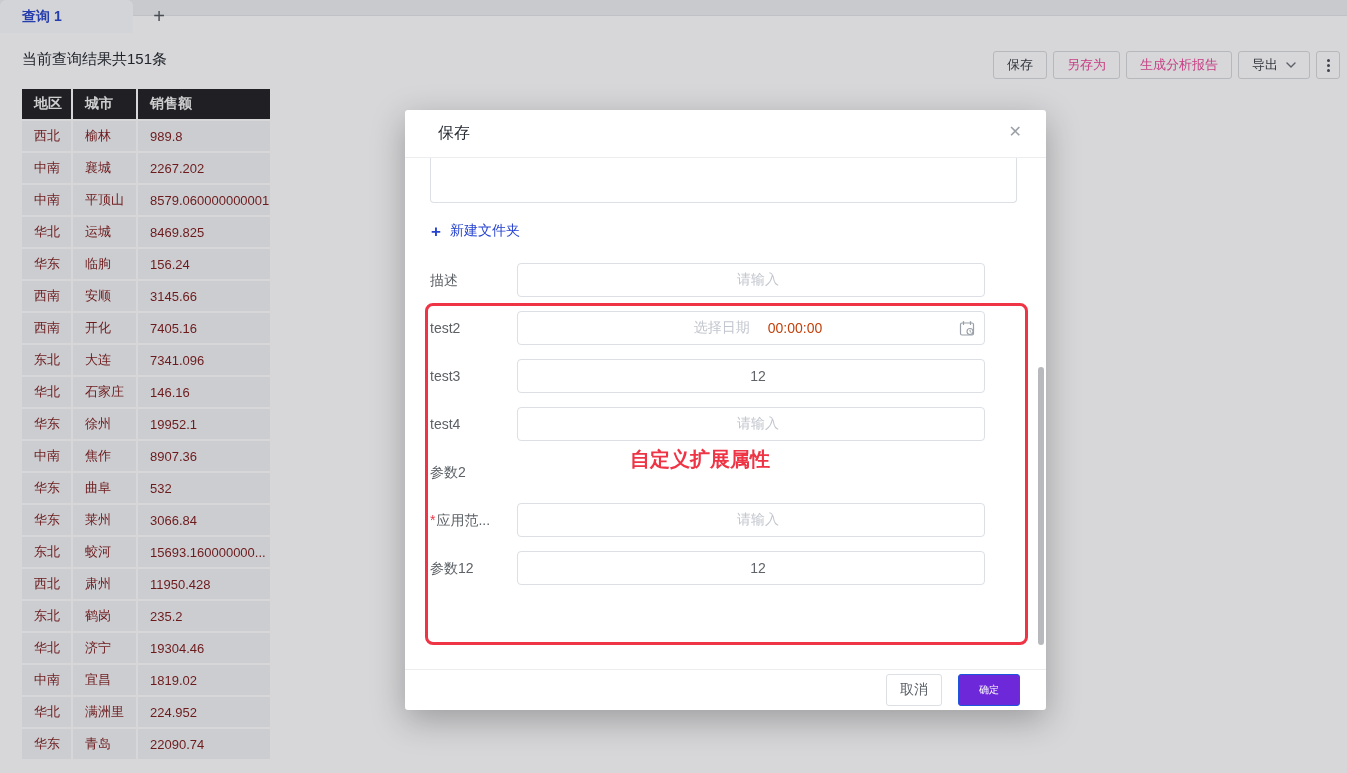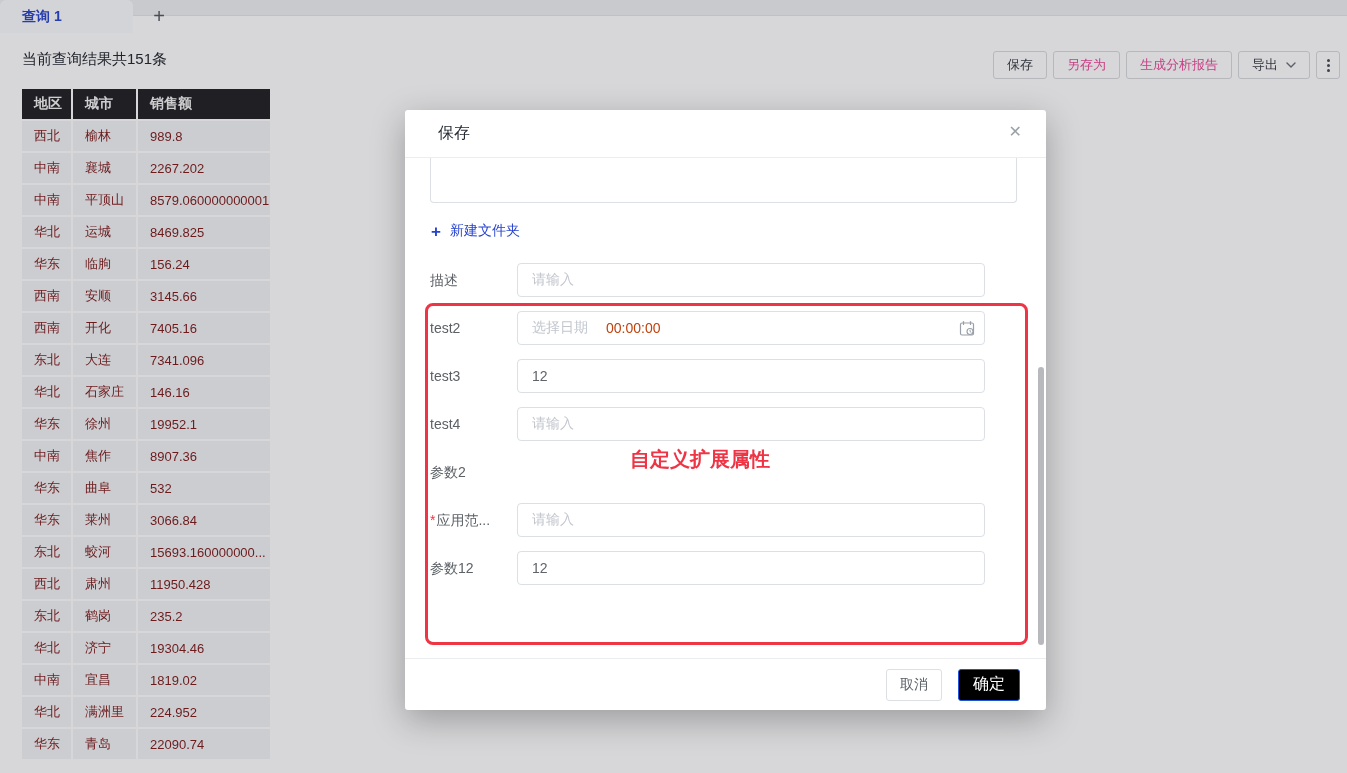--- a/index.html
+++ b/index.html
@@ -37,34 +37,34 @@
   .modal-close { position:absolute; right:24px; top:14px; font-size:16px; color:#9aa0a6; cursor:pointer; line-height:1; }
 
   .cutoff-box { position:absolute; left:25px; top:48px; width:587px; height:45px; border:1px solid #dcdfe4; border-top:none; border-radius:0 0 4px 4px; }
   .new-folder { position:absolute; left:26px; top:112px; display:flex; align-items:center; gap:9px; color:#2743d0; font-size:14px; cursor:pointer; }
   .new-folder .plus { font-size:17px; font-weight:700; line-height:1; }
 
   .fields { position:absolute; left:25px; top:153px; width:587px; }
   .field-row { display:flex; height:34px; margin-bottom:14px; }
   .field-label { width:87px; font-size:14px; color:#5c6166; line-height:34px; white-space:nowrap; overflow:hidden; }
   .field-label .req { color:#ee3445; margin-right:1px; }
-  .field-input { position:relative; width:468px; height:34px; border:1px solid #dcdfe4; border-radius:4px; background:#fff; display:flex; align-items:center; padding-left:14px; font-size:14px; }
+  .field-input { position:relative; width:468px; height:34px; border:1px solid #dcdfe4; border-radius:4px; background:#fff; display:flex; align-items:center; padding-left:14px; font-size:14px;justify-content:center; }
   .field-input .val { color:#5f646b; }
   .field-input .ph { color:#c2c6ce; }
   .field-input .time { color:#c2410c; margin-left:18px; }
   .field-input .cal { position:absolute; right:9px; top:8px; }
 
   .red-rect { position:absolute; left:20px; top:193px; width:603px; height:342px; border:3px solid #ee3445; border-radius:8px; pointer-events:none; z-index:3; }
   .annotation { position:absolute; left:225px; top:336px; font-size:20px; font-weight:600; color:#ee3445; z-index:3; pointer-events:none; }
 
   .modal-scrollbar { position:absolute; right:2px; top:257px; width:6px; height:278px; background:#aaadb2; border-radius:3px; opacity:0.85; cursor:pointer; }
 
-  .modal-footer { position:absolute; left:0; bottom:0; width:100%; height:52px; border-top:1px solid #ebedef; display:flex; align-items:center; justify-content:flex-end; padding-right:26px; }
+  .modal-footer { position:absolute; left:0; bottom:0; width:100%; height:41px; border-top:1px solid #ebedef; display:flex; align-items:center; justify-content:flex-end; padding-right:26px; }
   .btn-cancel { width:56px; height:32px; background:#fff; border:1px solid #dcdfe4; border-radius:3px; color:#5a6066; font-size:14px; cursor:pointer; }
-  .btn-ok { width:62px; height:32px; background:#000000; border:1px solid #1d55db; border-radius:3px; color:#fff; font-size:16px; margin-left:16px; cursor:pointer; }
+  .btn-ok { width:62px; height:32px; background:#6d28d9; border:1px solid #1d55db; border-radius:3px; color:#fff; font-size:10px; margin-left:16px; cursor:pointer; }
 </style>
 </head>
 <body>
 
 <div id="stage">
 
   <div class="tabstrip">
     <div class="tab-active">
       <span class="tab-label">查询 1</span>
     </div>

